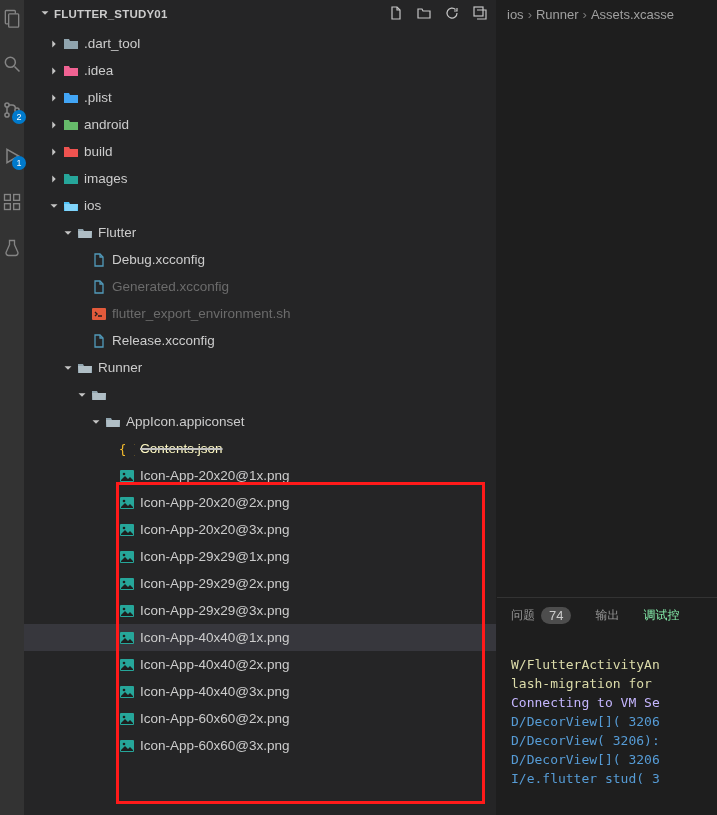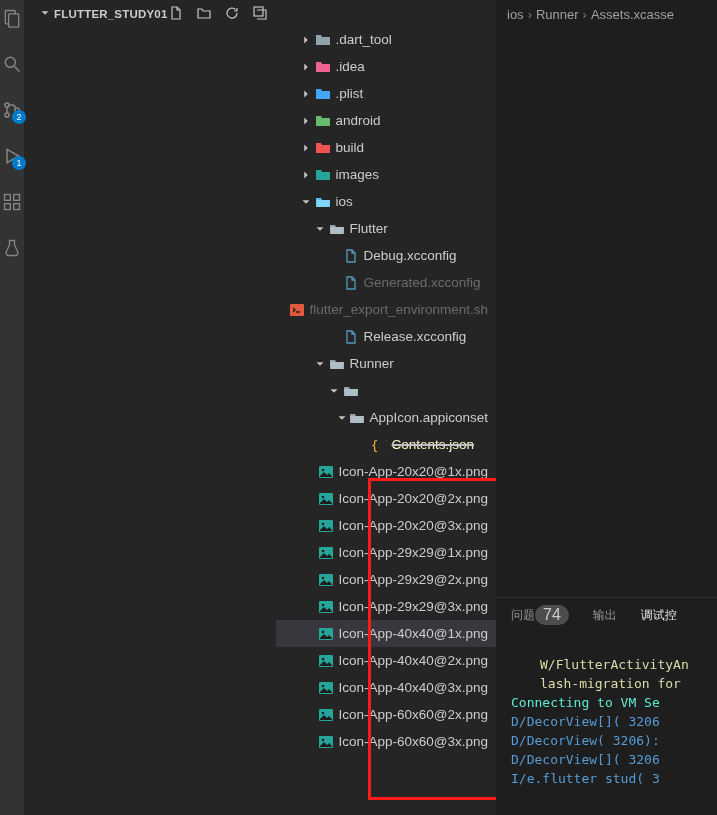--- a/index.html
+++ b/index.html
@@ -43,20 +43,21 @@
     height: 14px;
     display: flex;
     align-items: center;
     justify-content: center;
     padding: 0 2px;
   }
   .sidebar {
     width: 473px;
     background: #252526;
     display: flex;
+    flex-direction: column;
     border-right: 1px solid #1e1e1e;
   }
   .sidebar-header {
     height: 28px;
     display: flex;
     align-items: center;
     padding: 0 8px 0 14px;
     color: #cccccc;
   }
   .sidebar-header .chev {
@@ -73,21 +74,20 @@
     display: flex;
     gap: 12px;
     color: #c5c5c5;
   }
   .sidebar-actions svg { width:16px; height:16px; }
   .tree {
     flex: 1;
     overflow: hidden;
     padding-top: 2px;
     position: relative;
-    margin-top: 24px;
   }
   .tree-row {
     display: flex;
     align-items: center;
     height: 27px;
     padding-right: 8px;
     cursor: pointer;
     white-space: nowrap;
   }
   .tree-row.selected { background: #37373d; }
@@ -140,39 +140,39 @@
   }
   .panel-tabs {
     display: flex;
     align-items: center;
     height: 34px;
     gap: 24px;
     padding: 0 14px;
     font-size: 12px;
     color: #969696;
   }
-  .panel-tab { display:flex; align-items:center; }
+  .panel-tab { display:flex; align-items:center; gap:6px; }
   .count-badge {
     background: #4d4d4d;
     border-radius: 10px;
     padding: 1px 8px;
-    font-size: 16px;
+    font-size: 13px;
     color: #cccccc;
   }
-  .panel-tab.active { color: #e5e5e5; }
+  .panel-tab.active { color: #86efac; }
   .terminal {
     padding: 4px 14px 8px 14px;
     font-family: Consolas, monospace;
     font-size: 13px;
     line-height: 19px;
     white-space: pre;
     overflow: hidden;
   }
-  .t-yellow { color: #dcdcaa; margin-left: 29px; }
-  .t-cyan { color: #5eead4; }
+  .t-yellow { color: #dcdcaa; }
+  .t-cyan { color: #c4b5fd; }
   .t-blue { color: #569cd6; }
 </style>
 </head>
 <body>
 
 <div class="activity-bar">
   <div class="activity-icon">
     <svg viewBox="0 0 24 24" fill="none" stroke="currentColor" stroke-width="1.6">
         <rect x="4" y="3" width="12" height="16" rx="1"></rect>
         <rect x="8" y="7" width="12" height="16" rx="1" fill="#333" stroke="currentColor"></rect>

